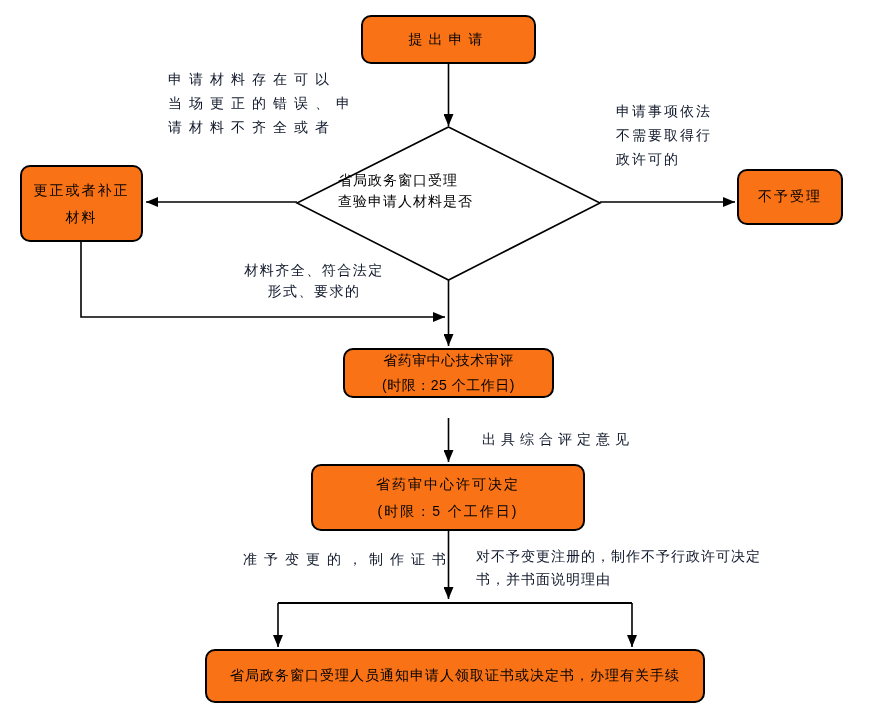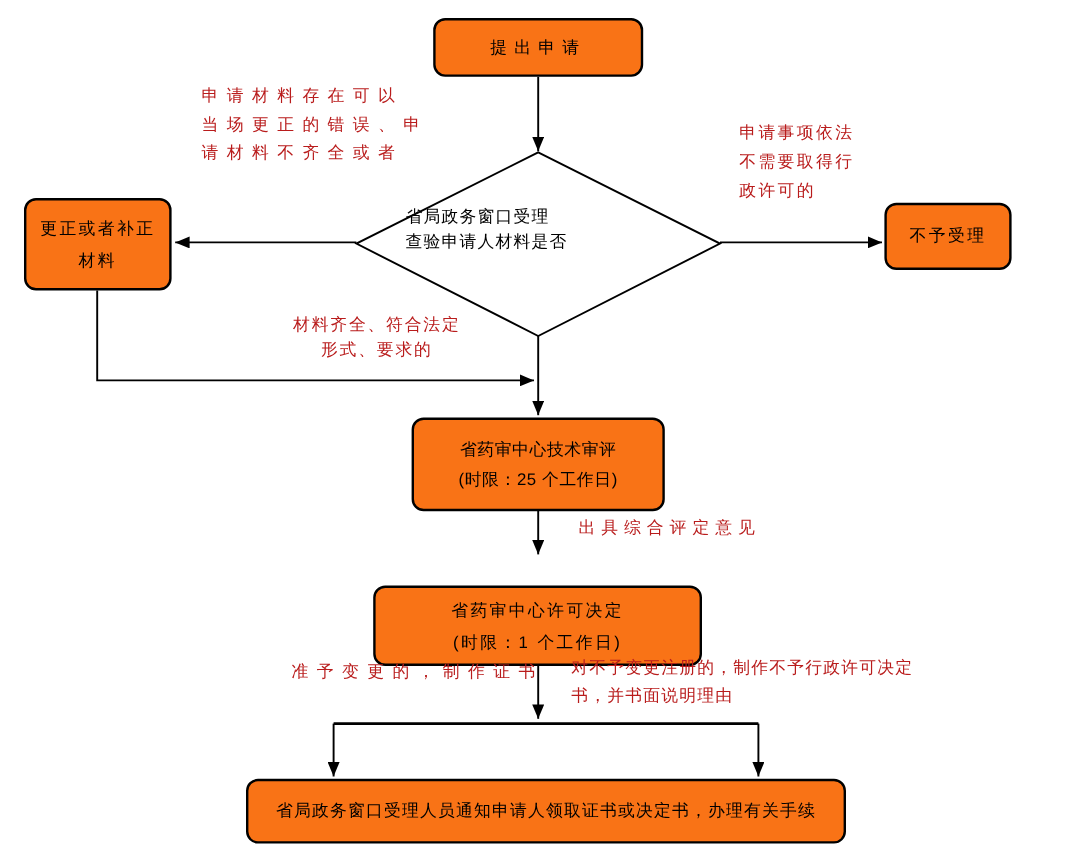--- a/index.html
+++ b/index.html
@@ -8,21 +8,21 @@
     position:relative; width:892px; height:722px; background:#ffffff;
     font-family:"Liberation Sans","DejaVu Sans",sans-serif; color:#000000; overflow:hidden;
   }
   svg.connectors { position:absolute; left:0; top:0; }
   .node {
     position:absolute; border:2px solid #000; border-radius:10px; background:#f97316;
     display:flex; flex-direction:column; align-items:center; justify-content:center;
     text-align:center; font-size:14px;
   }
   .node div { white-space:nowrap; }
-  .ann { position:absolute; font-size:14px; color:#b91c1c; }
+  .ann { position:absolute; font-size:14px; color:#0f172a; }
   .ann div { white-space:nowrap; }
   .diamond-label {
     position:absolute; left:338px; top:170px; width:221px; 
     font-size:14px; line-height:21px; letter-spacing:1px;
   }
 </style>
 </head>
 <body>
 
 <div class="stage">
@@ -59,28 +59,28 @@
 
   <div class="node" style="left:20px;top:165px;width:123px;height:77px;line-height:27px;">
     <div style="letter-spacing:2px;">更正或者补正</div>
     <div style="letter-spacing:2px;">材料</div>
   </div>
 
   <div class="node" style="left:737px;top:169px;width:106px;height:56px;">
     <div style="letter-spacing:2px;">不予受理</div>
   </div>
 
-  <div class="node" style="left:343px;top:348px;width:211px;height:78px;line-height:25px;">
+  <div class="node" style="left:343px;top:348px;width:211px;height:50px;line-height:25px;">
     <div style="letter-spacing:0.5px;">省药审中心技术审评</div>
     <div style="letter-spacing:0.5px;">(时限：25 个工作日)</div>
   </div>
 
-  <div class="node" style="left:311px;top:464px;width:274px;height:67px;line-height:27px;margin-top:24px;">
+  <div class="node" style="left:311px;top:464px;width:274px;height:67px;line-height:27px;">
     <div style="letter-spacing:2px;">省药审中心许可决定</div>
-    <div style="letter-spacing:2px;">(时限：1 个工作日)</div>
+    <div style="letter-spacing:2px;">(时限：5 个工作日)</div>
   </div>
 
   <div class="node" style="left:205px;top:649px;width:500px;height:54px;">
     <div style="letter-spacing:1px;">省局政务窗口受理人员通知申请人领取证书或决定书，办理有关手续</div>
   </div>
 
   <div class="ann" style="left:168px;top:67px;line-height:24px;letter-spacing:7px;">
     <div>申请材料存在可以</div>
     <div>当场更正的错误、申</div>
     <div>请材料不齐全或者</div>

